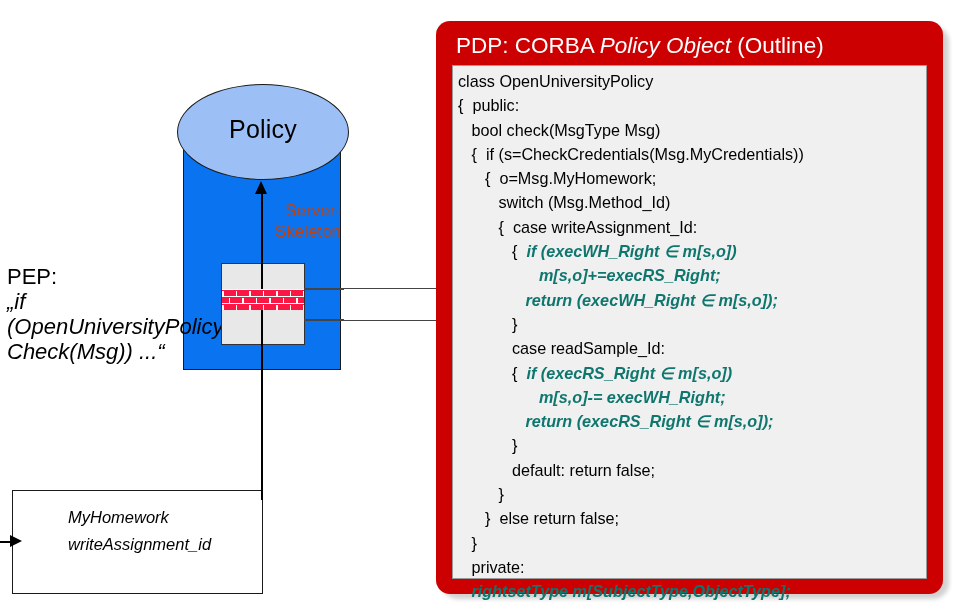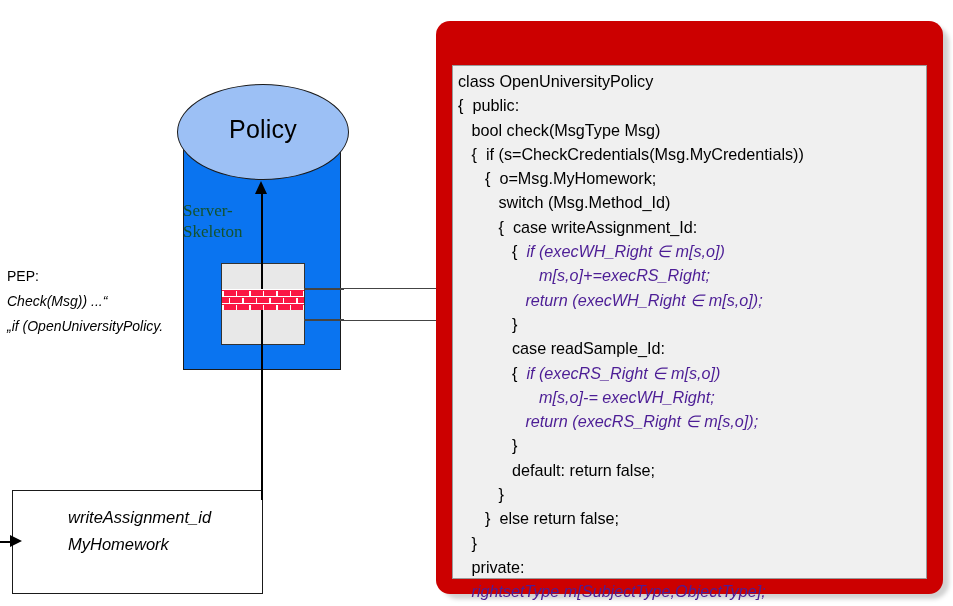--- a/index.html
+++ b/index.html
@@ -50,25 +50,24 @@
     text-align: center;
     font-size: 25px;
     color: #000000;
     letter-spacing: 0.2px;
   }
   #skeleton-label {
     position: absolute;
     left: 183px;
     top: 200px;
     width: 158px;
-    text-align: left;
+    text-align: right;
     font-size: 17px;
     line-height: 21px;
-    color: #14532d;
-    font-family: Liberation Serif, serif;
+    color: #c2410c;
   }
 
   
   #firewall-box {
     position: absolute;
     left: 221px;
     top: 263px;
     width: 84px;
     height: 82px;
     background: #E8E8E8;
@@ -114,21 +113,21 @@
     border-right: 6.5px solid transparent;
     border-bottom: 13px solid #000000;
   }
 
   
   #pep-text {
     position: absolute;
     left: 7px;
     top: 264px;
     width: 215px;
-    font-size: 14px;
+    font-size: 22px;
     line-height: 25px;
     color: #000000;
   }
   #pep-text .pep-title { font-style: normal; }
   #pep-text .pep-quote { font-style: italic; }
 
   
   #msg-box {
     position: absolute;
     left: 12px;
@@ -229,21 +228,21 @@
     position: absolute;
     left: 458px;
     top: 69px;
     width: 470px;
     font-size: 16.2px;
     line-height: 24.3px;
     color: #000000;
     white-space: pre;
   }
   .cline { display: block; white-space: pre; }
-  .blue { color: #4c1d95; font-style: italic; }
+  .blue { color: #0f766e; font-style: italic; font-weight: bold; }
   .it   { }
 </style>
 </head>
 <body>
 
 <div id="canvas">
 
   <div id="server-body"></div>
   <div id="server-ellipse"></div>
   <div id="server-label">Policy</div>
@@ -251,28 +250,28 @@
     <div>Server-</div>
     <div>Skeleton</div>
   </div>
 
   <div id="firewall-box"></div>
 
   <div id="pdp-connector"></div>
 
   <div id="pep-text">
     <div class="pep-title">PEP:</div>
+    <div class="pep-quote">„if (OpenUniversityPolicy.</div>
     <div class="pep-quote">Check(Msg)) ...“</div>
-    <div class="pep-quote">„if (OpenUniversityPolicy.</div>
   </div>
 
   <div id="msg-box"></div>
   <div id="msg-content">
+    <span class="msg-indent">MyHomework</span>
     <span class="msg-indent">writeAssignment_id</span>
-    <span class="msg-indent">MyHomework</span>
   </div>
   <div id="msg-in-arrow-line"></div>
   <div id="msg-in-arrow-head"></div>
 
 <div style="position: absolute; left: 245px; top: 288px; width: 96px; height: 2px; background: rgb(10, 116, 240);"></div>
     <div style="position: absolute; left: 245px; top: 319px; width: 96px; height: 2px; background: rgb(10, 116, 240);"></div>
     <div style="position: absolute; left: 222px; top: 264px; width: 82px; height: 80px; background: rgb(232, 232, 232);"></div>
     <div style="position: absolute; left: 221px; top: 263px; width: 84px; height: 82px; border: 1.5px solid rgb(51, 51, 51); box-sizing: border-box;"></div>
     <div style="position: absolute; left: 304px; top: 288px; width: 40px; height: 2px; background: rgb(68, 68, 68);"></div>
     <div style="position: absolute; left: 304px; top: 319px; width: 40px; height: 2px; background: rgb(68, 68, 68);"></div>
@@ -296,15 +295,16 @@
       <div class="brick-mortar" style="left: 0px; top: 15.5px; height: 5.5px;"></div>
       <div class="brick-mortar" style="left: 13.5px; top: 15.5px; height: 5.5px;"></div>
       <div class="brick-mortar" style="left: 27px; top: 15.5px; height: 5.5px;"></div>
       <div class="brick-mortar" style="left: 40.5px; top: 15.5px; height: 5.5px;"></div>
       <div class="brick-mortar" style="left: 54px; top: 15.5px; height: 5.5px;"></div>
       <div class="brick-mortar" style="left: 67.5px; top: 15.5px; height: 5.5px;"></div>
       <div class="brick-mortar" style="left: 81px; top: 15.5px; height: 5.5px;"></div>
     </div>
     <div id="pdp-shadow"></div>
     <div id="pdp-panel"></div>
+    <div id="pdp-title"><span>PDP: CORBA </span><span class="it">Policy Object</span><span> (Outline)</span></div>
     <div id="pdp-code"></div>
     <div id="pdp-code-text"><span class="cline"><span>class </span><span class="it">OpenUniversityPolicy</span></span><span class="cline">{  public:</span><span class="cline">   bool check(MsgType Msg)</span><span class="cline">   {  if (s=CheckCredentials(Msg.MyCredentials))</span><span class="cline">      {  o=Msg.MyHomework;</span><span class="cline">         switch (Msg.Method_Id)</span><span class="cline">         {  case writeAssignment_Id:</span><span class="cline"><span>            {</span><span class="blue">  if (execWH_Right ∈ m[s,o])</span></span><span class="cline"><span class="blue">                  m[s,o]+=execRS_Right;</span></span><span class="cline"><span class="blue">               return (execWH_Right ∈ m[s,o]);</span></span><span class="cline">            }</span><span class="cline">            case readSample_Id:</span><span class="cline"><span>            {</span><span class="blue">  if (execRS_Right ∈ m[s,o])</span></span><span class="cline"><span class="blue">                  m[s,o]-= execWH_Right;</span></span><span class="cline"><span class="blue">               return (execRS_Right ∈ m[s,o]);</span></span><span class="cline">            }</span><span class="cline">            default: return false;</span><span class="cline">         }</span><span class="cline">      }  else return false;</span><span class="cline">   }</span><span class="cline">   private:</span><span class="cline"><span class="blue">   rightsetType m[SubjectType,ObjectType];</span></span><span class="cline">}</span></div>
   </div>
 
 </body></html>

